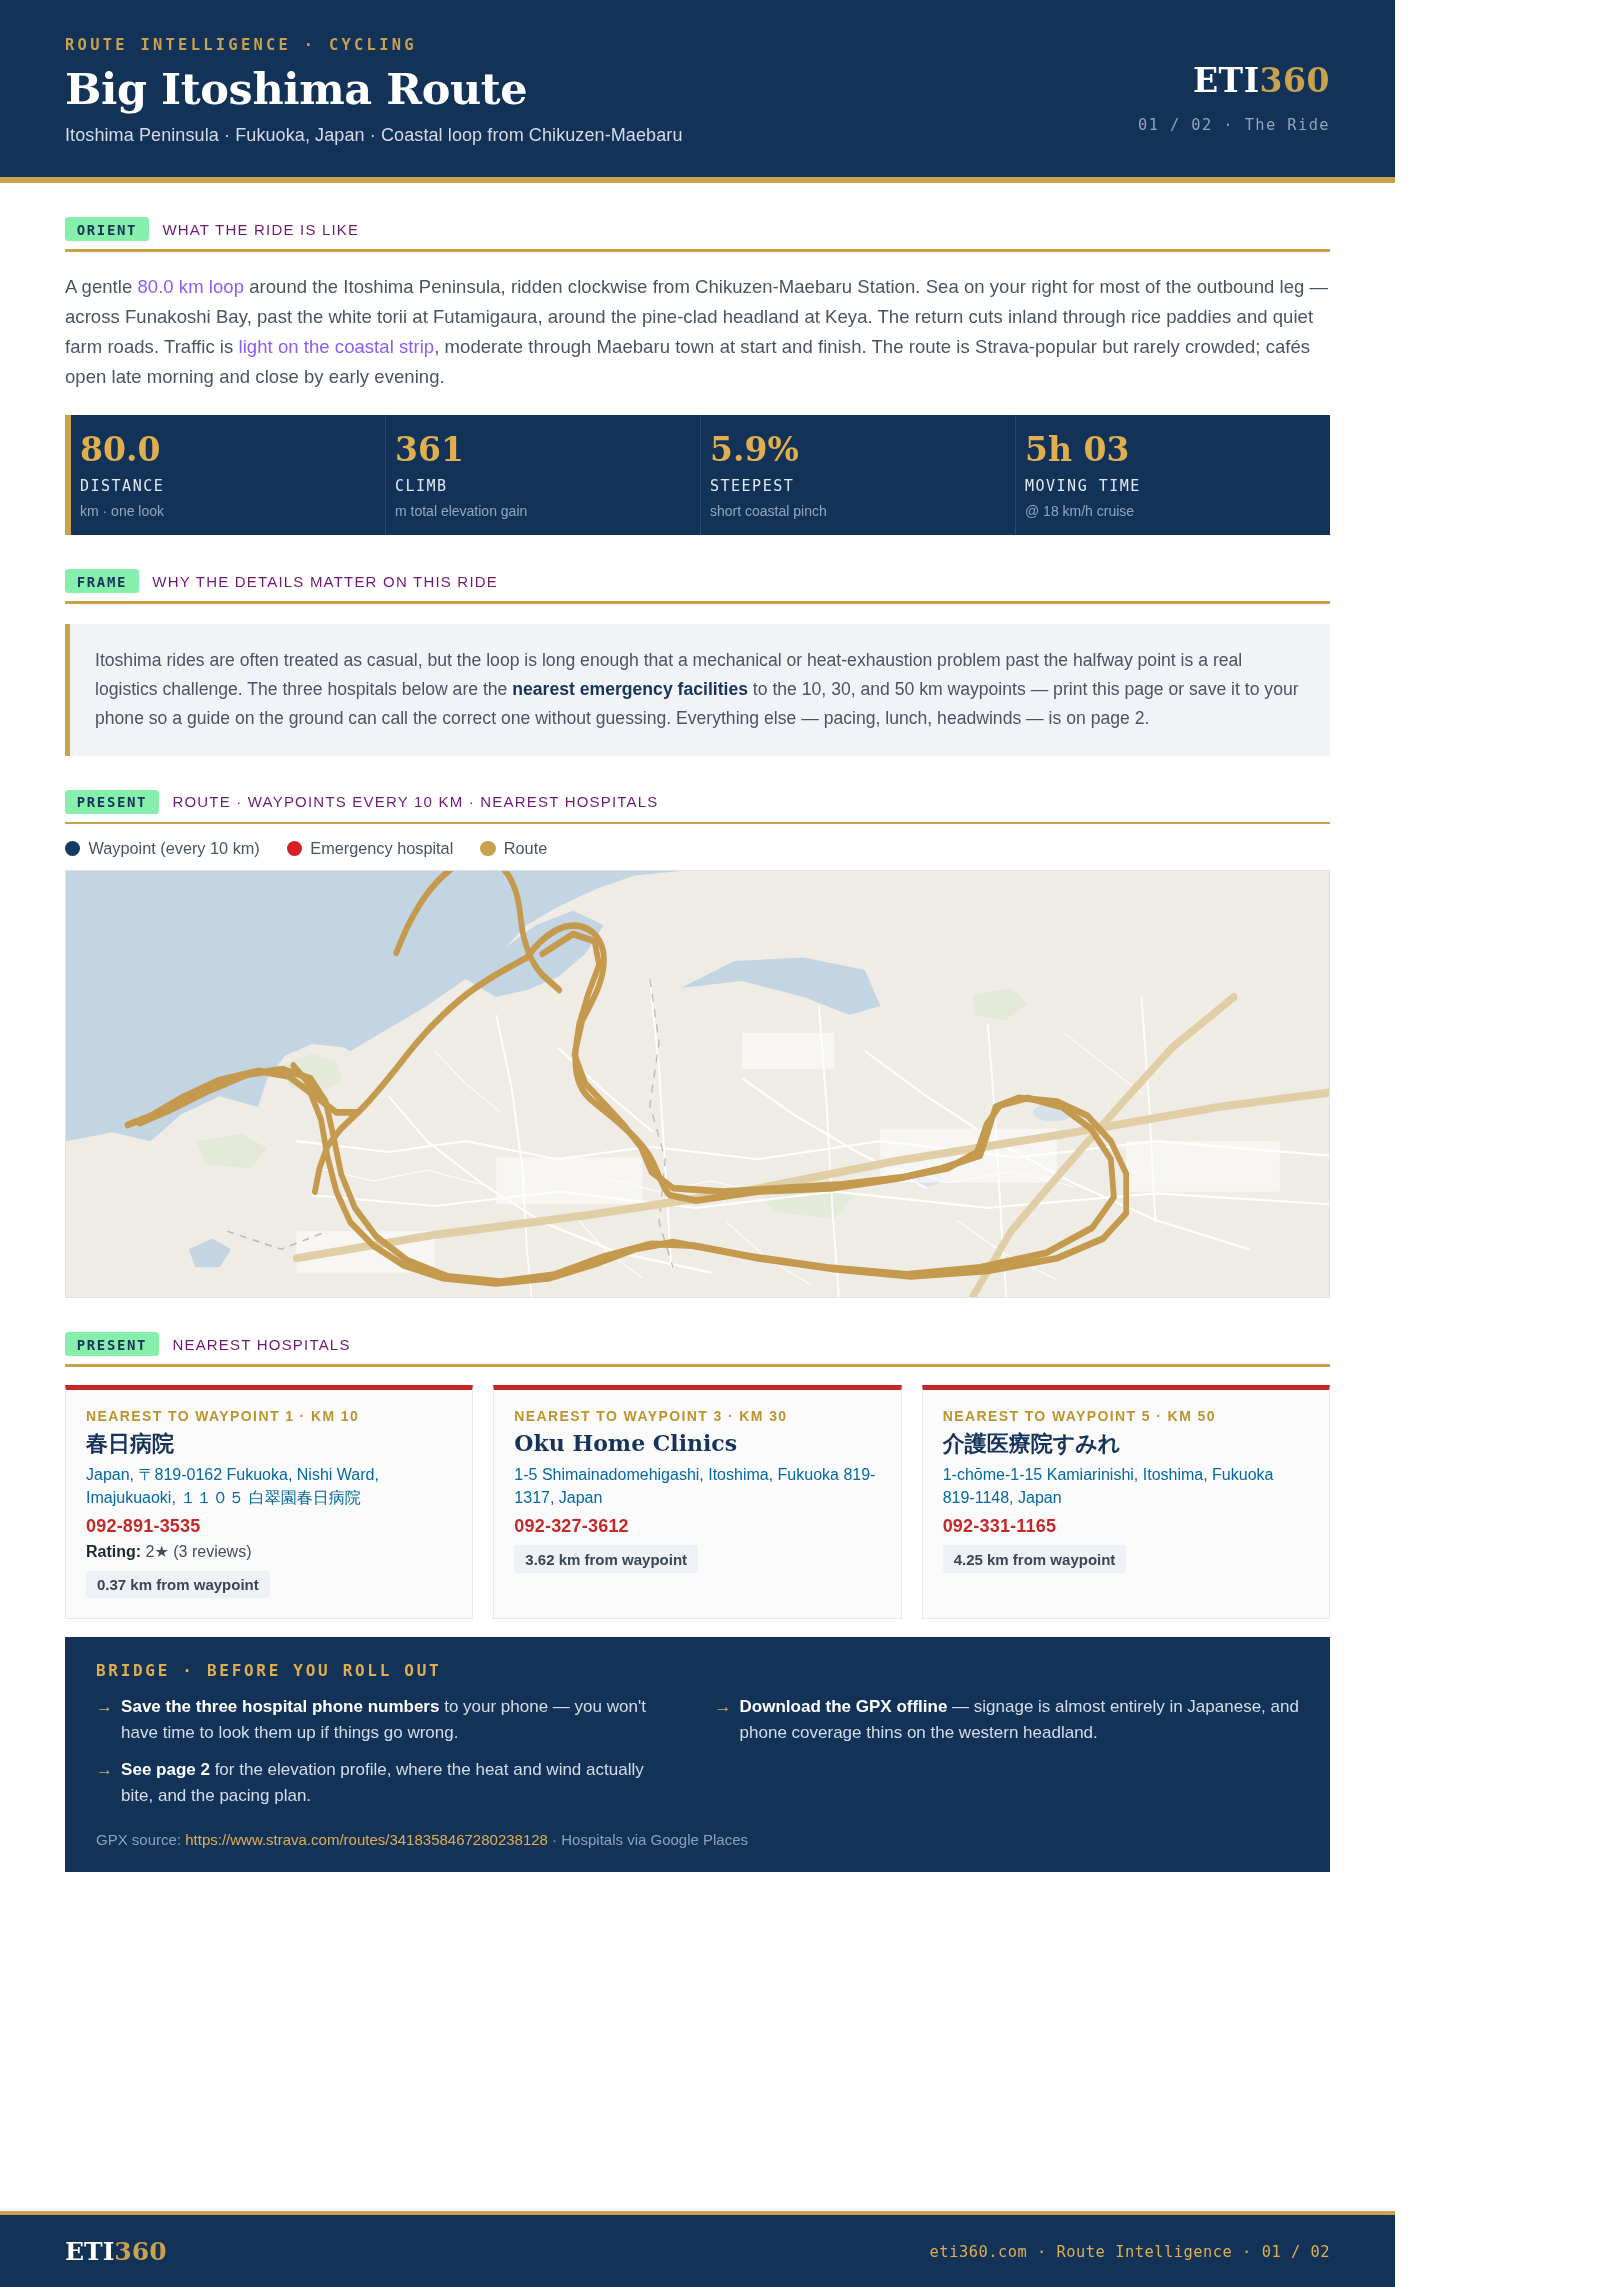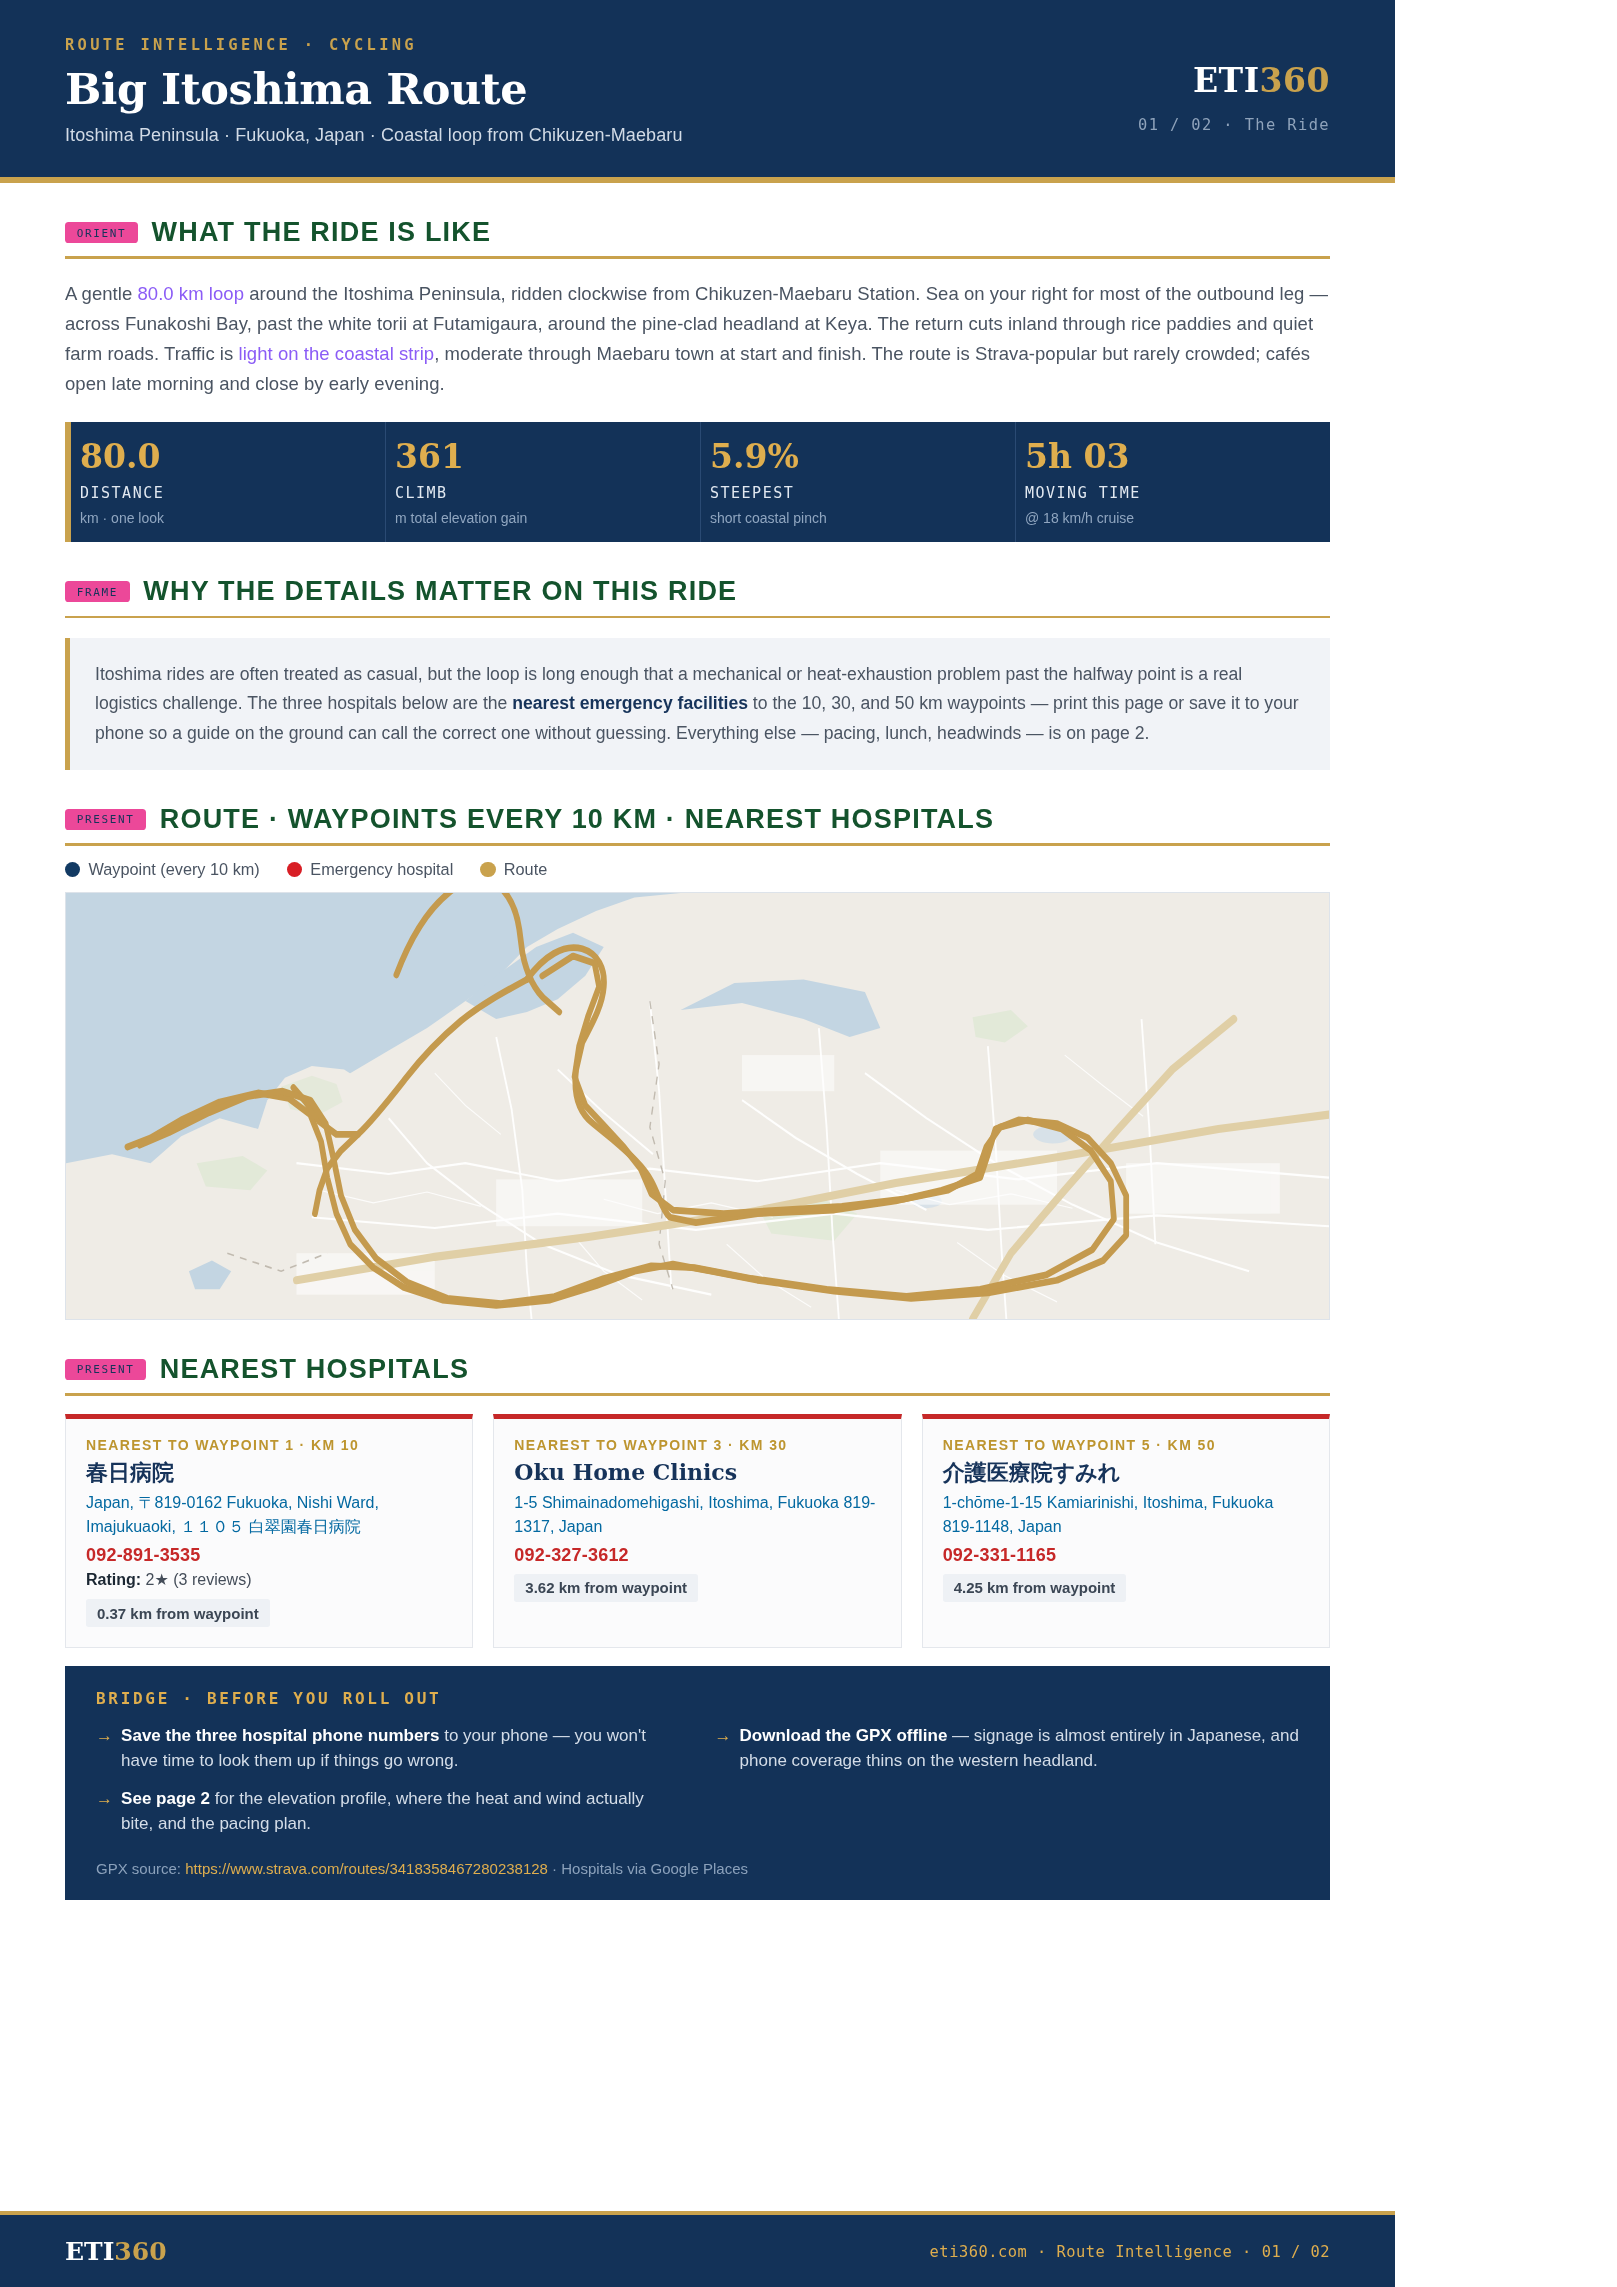--- a/index.html
+++ b/index.html
@@ -88,34 +88,34 @@
   }
 
   
   .sec-head {
     display: flex;
     align-items: center;
     gap: 13.6px;
     margin-top: 34px;
   }
   .sec-tag {
-    background: #ec4899;
+    background: #86efac;
     color: #16335a;
     font-family: "DejaVu Sans Mono", monospace;
-    font-size: 11px;
-    font-weight: normal;
+    font-size: 14px;
+    font-weight: bold;
     letter-spacing: 1.6px;
     padding: 5.4px 11.8px 4.5px 11.8px;
     border-radius: 3.6px;
     line-height: 1;
   }
   .sec-title {
-    color: #14532d;
-    font-size: 27px;
-    font-weight: bold;
+    color: #701a75;
+    font-size: 15px;
+    font-weight: normal;
     letter-spacing: 1.2px;
     text-transform: uppercase;
   }
   .sec-rule {
     height: 2.7px;
     background: #c9a24d;
     margin-top: 8.1px;
     width: 100%;
   }
 

